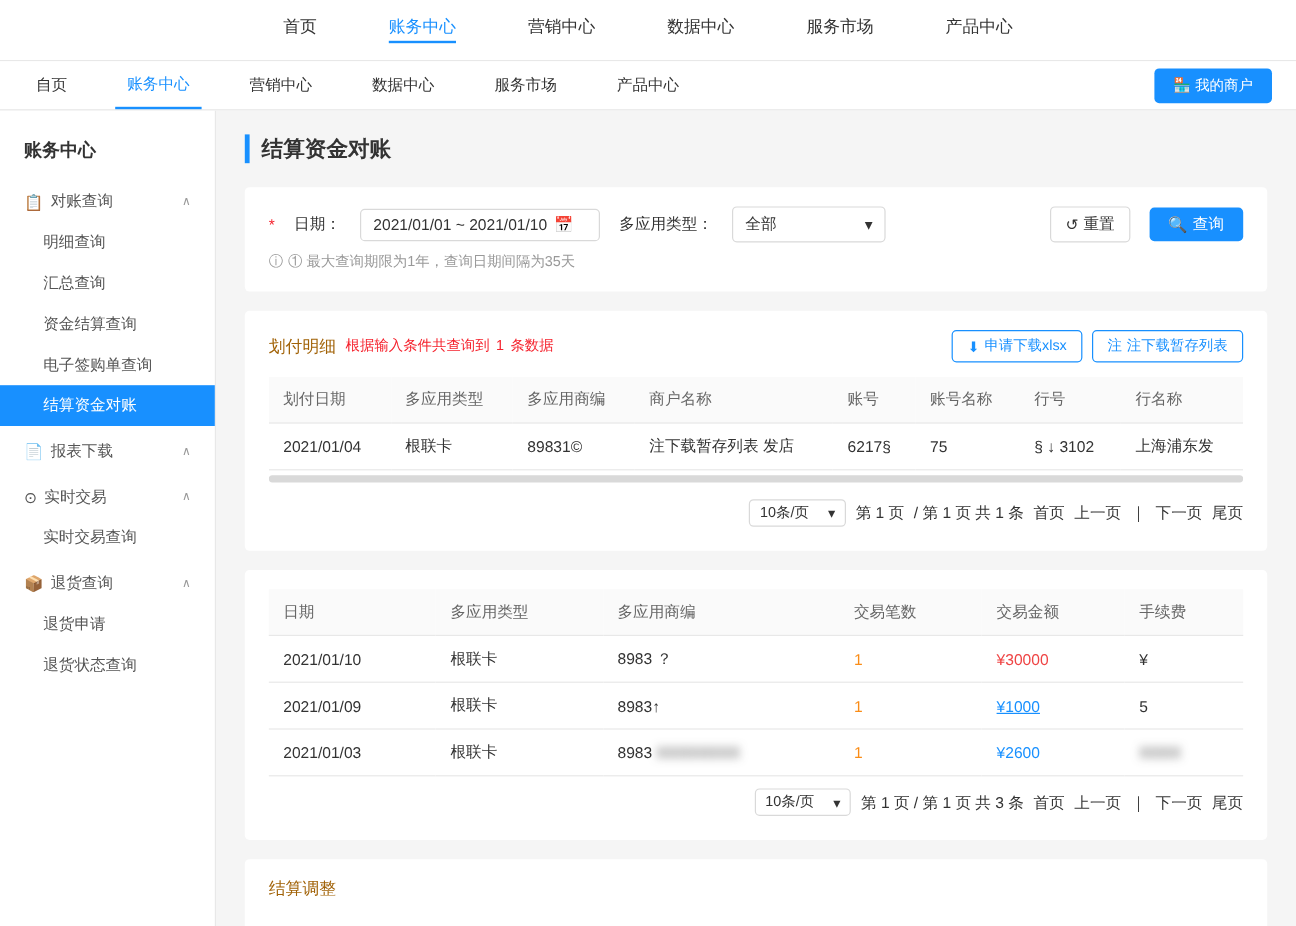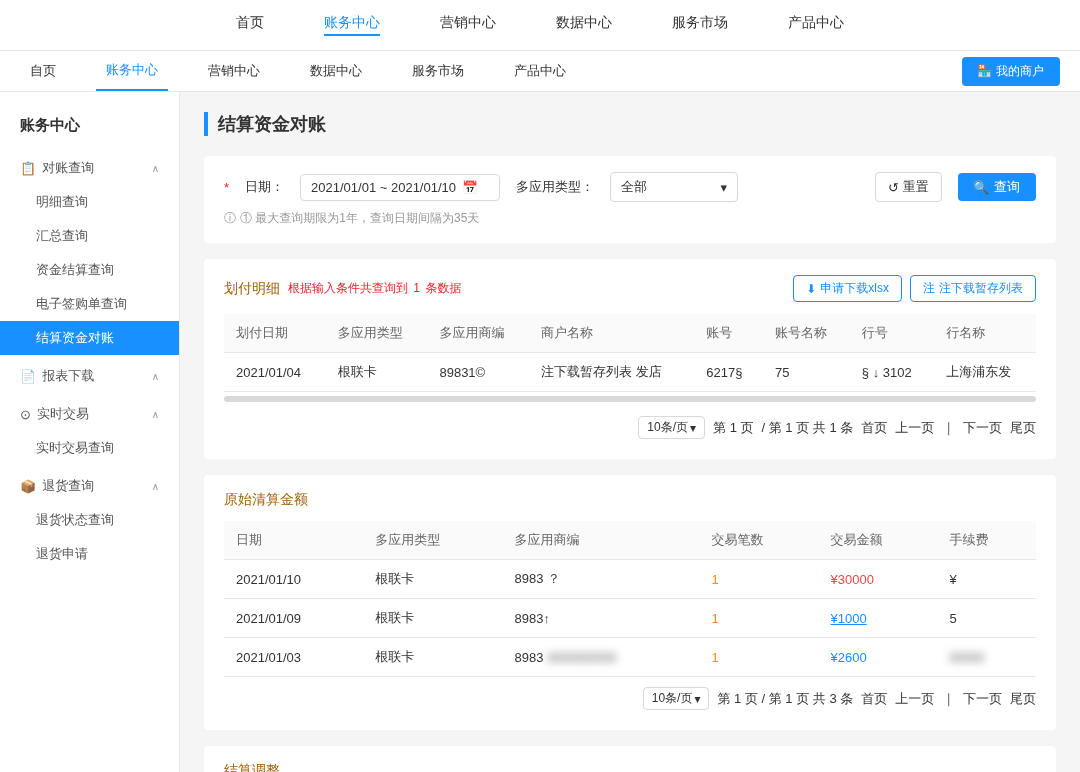--- a/index.html
+++ b/index.html
@@ -55,21 +55,21 @@
     .table-wrap { overflow-x: auto; }
     table { width: 100%; border-collapse: collapse; font-size: 13px; }
     th { background: #fafafa; color: #666; font-weight: normal; padding: 10px 12px; text-align: left; border-bottom: 1px solid #e8e8e8; white-space: nowrap; }
     td { padding: 10px 12px; border-bottom: 1px solid #e8e8e8; color: #333; white-space: nowrap; }
     .text-orange { color: #fa8c16; }
     .blurred { filter: blur(4px); display: inline-block; }
     .scrollbar-hint { height: 6px; background: #d9d9d9; border-radius: 3px; margin: 4px 0; cursor: pointer; }
 
     
     .pagination { display: flex; align-items: center; justify-content: flex-end; padding: 10px 0 4px; gap: 8px; font-size: 13px; color: #333; }
-    .per-page { border: 1px solid #d9d9d9; border-radius: 4px; padding: 2px 8px; font-size: 12px; display: flex; align-items: center; gap: 2px; cursor: pointer; }
+    .per-page { border: 1px solid #d9d9d9; border-radius: 4px; padding: 2px 8px; font-size: 12px; display: flex; align-items: center; gap: 16px; cursor: pointer; }
     .page-link { cursor: pointer; color: #333; }
 
     .chevron { font-size: 10px; color: #999; }
   </style>
 </head>
 <body>
 
 <div class="top-nav">
   <span class="top-nav-item">首页</span>
   <span class="top-nav-item active">账务中心</span>
@@ -131,22 +131,22 @@
     </div>
 
     <div class="sidebar-group">
       <div class="sidebar-group-header">
         <div class="icon-box">
           <span>📦</span>
           <span>退货查询</span>
         </div>
         <span class="chevron">∧</span>
       </div>
+      <div class="sidebar-item">退货申请</div>
       <div class="sidebar-item">退货状态查询</div>
-      <div class="sidebar-item">退货申请</div>
     </div>
   </div>
 
   <div class="main">
     <div class="page-title">结算资金对账</div>
 
     <div class="filter-bar">
       <div class="filter-row">
         <span style="color:#f5222d; font-size:13px;">*</span>
         <span>日期：</span>
@@ -241,23 +241,20 @@
         <span>/ 第 1 页 共 1 条</span>
         <span class="page-link">首页</span>
         <span class="page-link">上一页</span>
         <span>｜</span>
         <span class="page-link">下一页</span>
         <span class="page-link">尾页</span>
       </div>
     </div>
 
     <div class="section">
-      <div class="section-header">
-        <span class="section-title">原始清算金额</span>
-      </div>
       <table>
         <thead>
           <tr>
             <th>日期</th>
             <th>多应用类型</th>
             <th>多应用商编</th>
             <th>交易笔数</th>
             <th>交易金额</th>
             <th>手续费</th>
           </tr>

